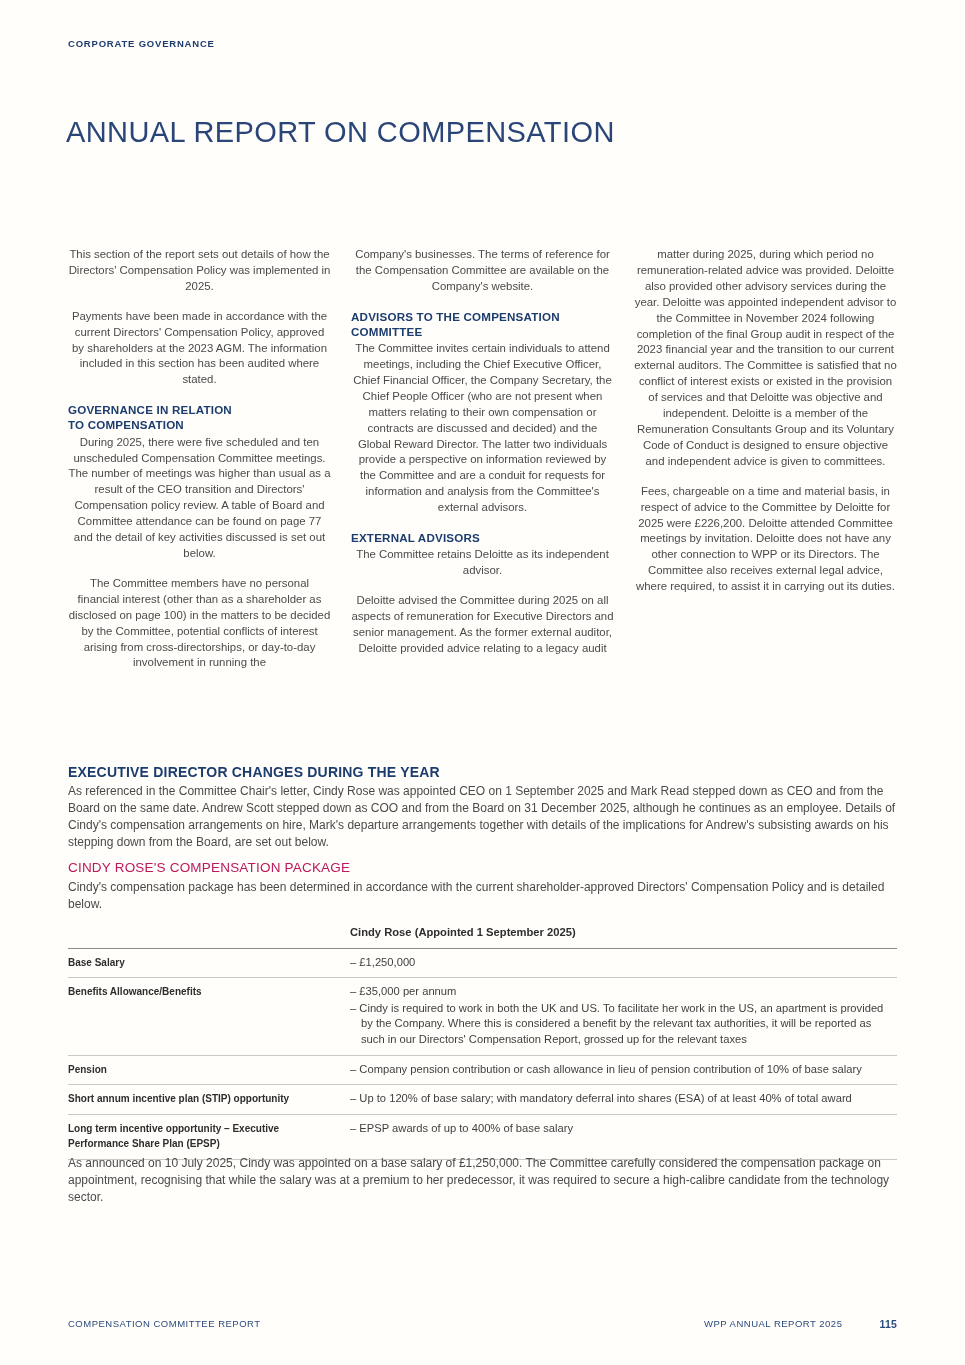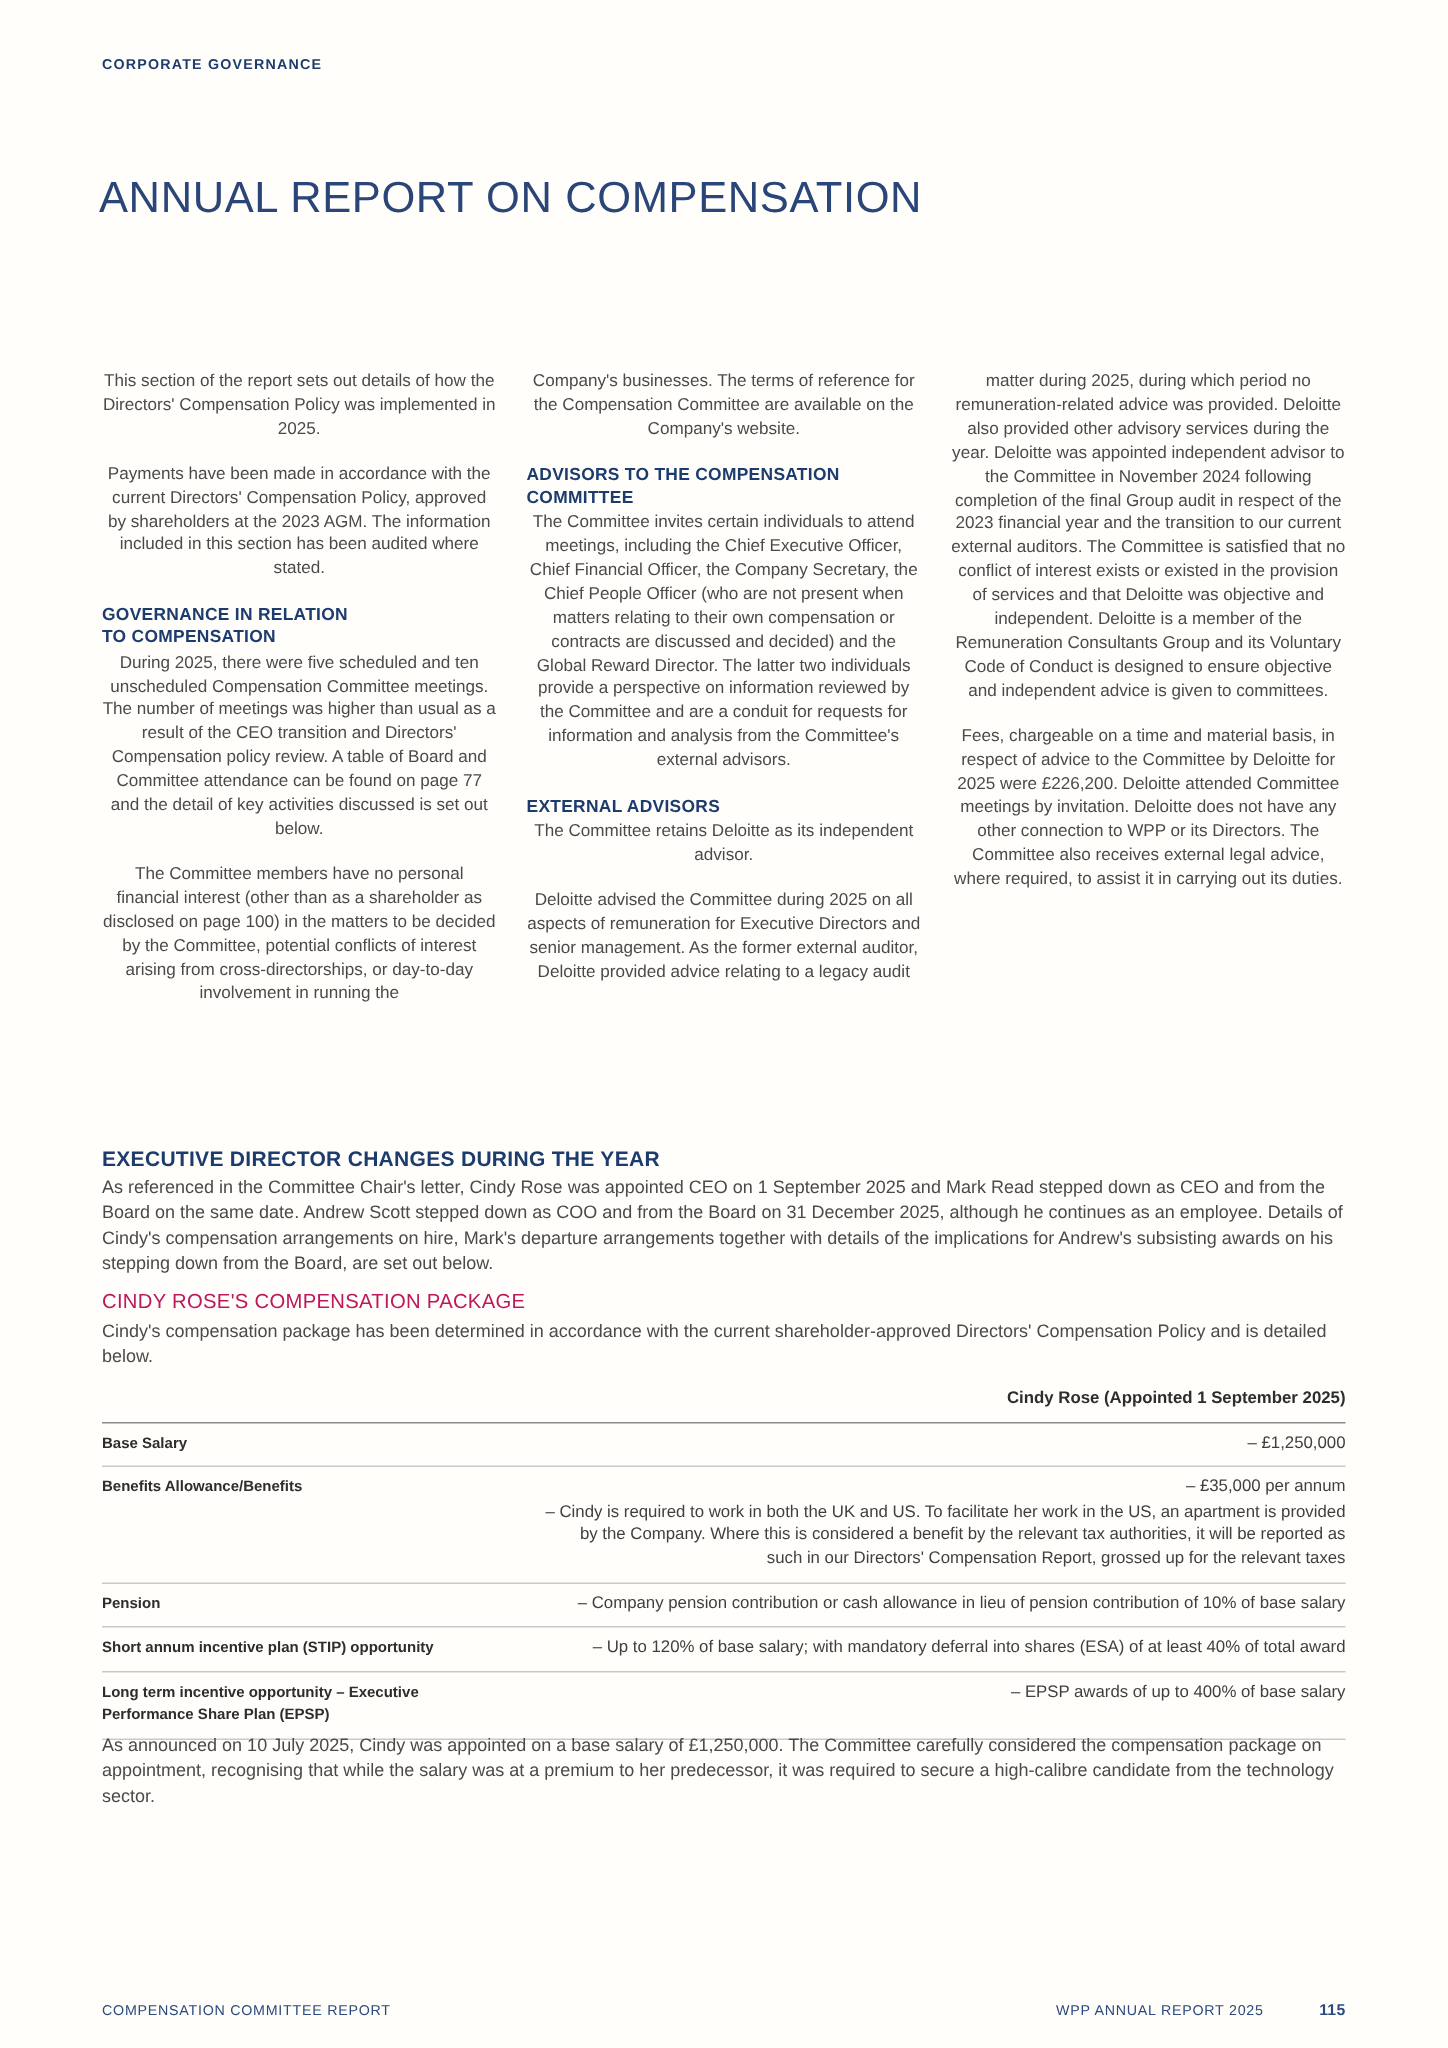--- a/index.html
+++ b/index.html
@@ -71,41 +71,40 @@
     border-bottom:1px solid #c9c9c9;
     padding:6px 0 7px 0;
   }
   .trow.thead{border-bottom:1px solid #8a8a8a;padding:4px 0 7px 0;}
   .tlabel{
     flex:0 0 282px;width:282px;padding-right:16px;box-sizing:border-box;
     font-size:10px;line-height:15.6px;font-weight:bold;color:#2d2d2d;
   }
   .tvalue{
     flex:1 1 auto;
-    font-size:11.2px;line-height:15.6px;color:#3f3f3f;text-align:right;
+    font-size:11.2px;line-height:15.6px;color:#3f3f3f;
   }
   .thead-text{font-weight:bold;color:#2d2d2d;}
   .titem{padding-left:11px;text-indent:-11px;}
   .titem + .titem{margin-top:1px;}
 
   
   .closing{
     position:absolute;top:1155px;left:68px;width:829px;
     margin:0;font-size:12px;line-height:16.9px;color:#4a4a4a;
   }
 
   
   .footer{
     position:absolute;top:1318px;left:68px;right:68px;
     display:flex;justify-content:space-between;align-items:baseline;
     color:#2b4a7d;
-    margin-top:16px;
   }
   .footer .f-left{font-size:9.5px;letter-spacing:.5px;text-transform:uppercase;}
-  .footer .f-right{display:flex;align-items:center;font-size:9.5px;letter-spacing:.5px;text-transform:uppercase;}
+  .footer .f-right{display:flex;align-items:flex-start;font-size:9.5px;letter-spacing:.5px;text-transform:uppercase;}
   .footer .pagenum{margin-left:37px;font-size:10.5px;font-weight:bold;letter-spacing:.2px;}
 </style>
 </head>
 <body>
 
 <div class="page">
 
   <div class="eyebrow">CORPORATE GOVERNANCE</div>
 
   <h1 class="title">ANNUAL REPORT ON COMPENSATION</h1>

